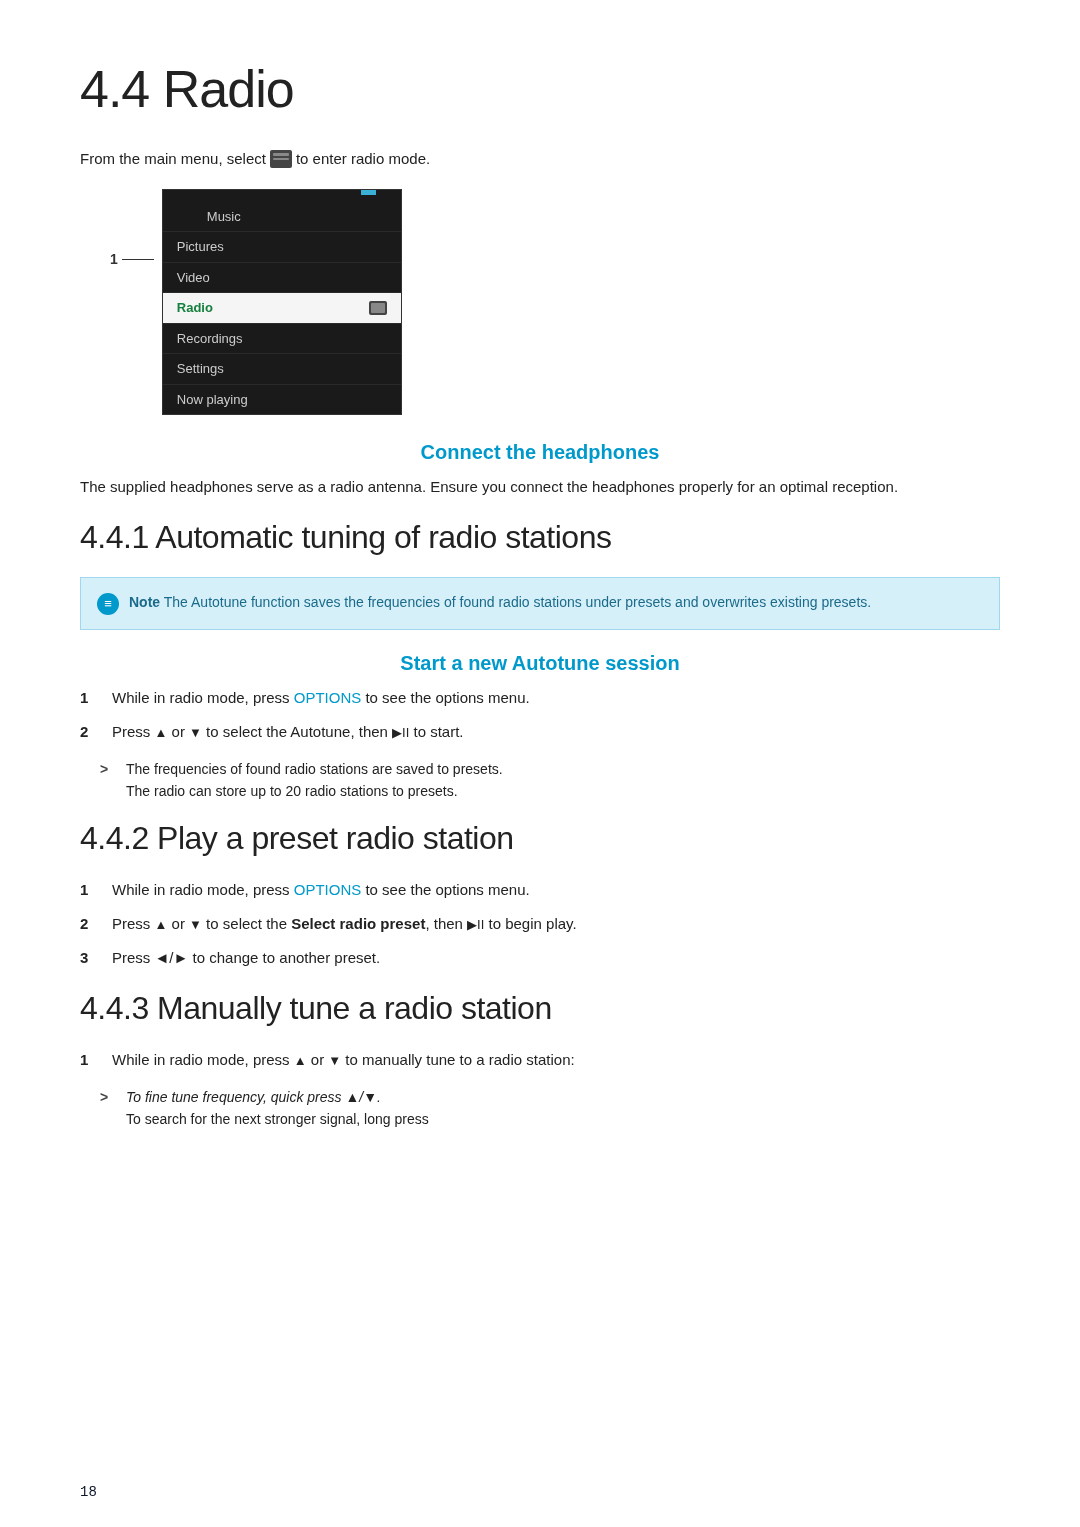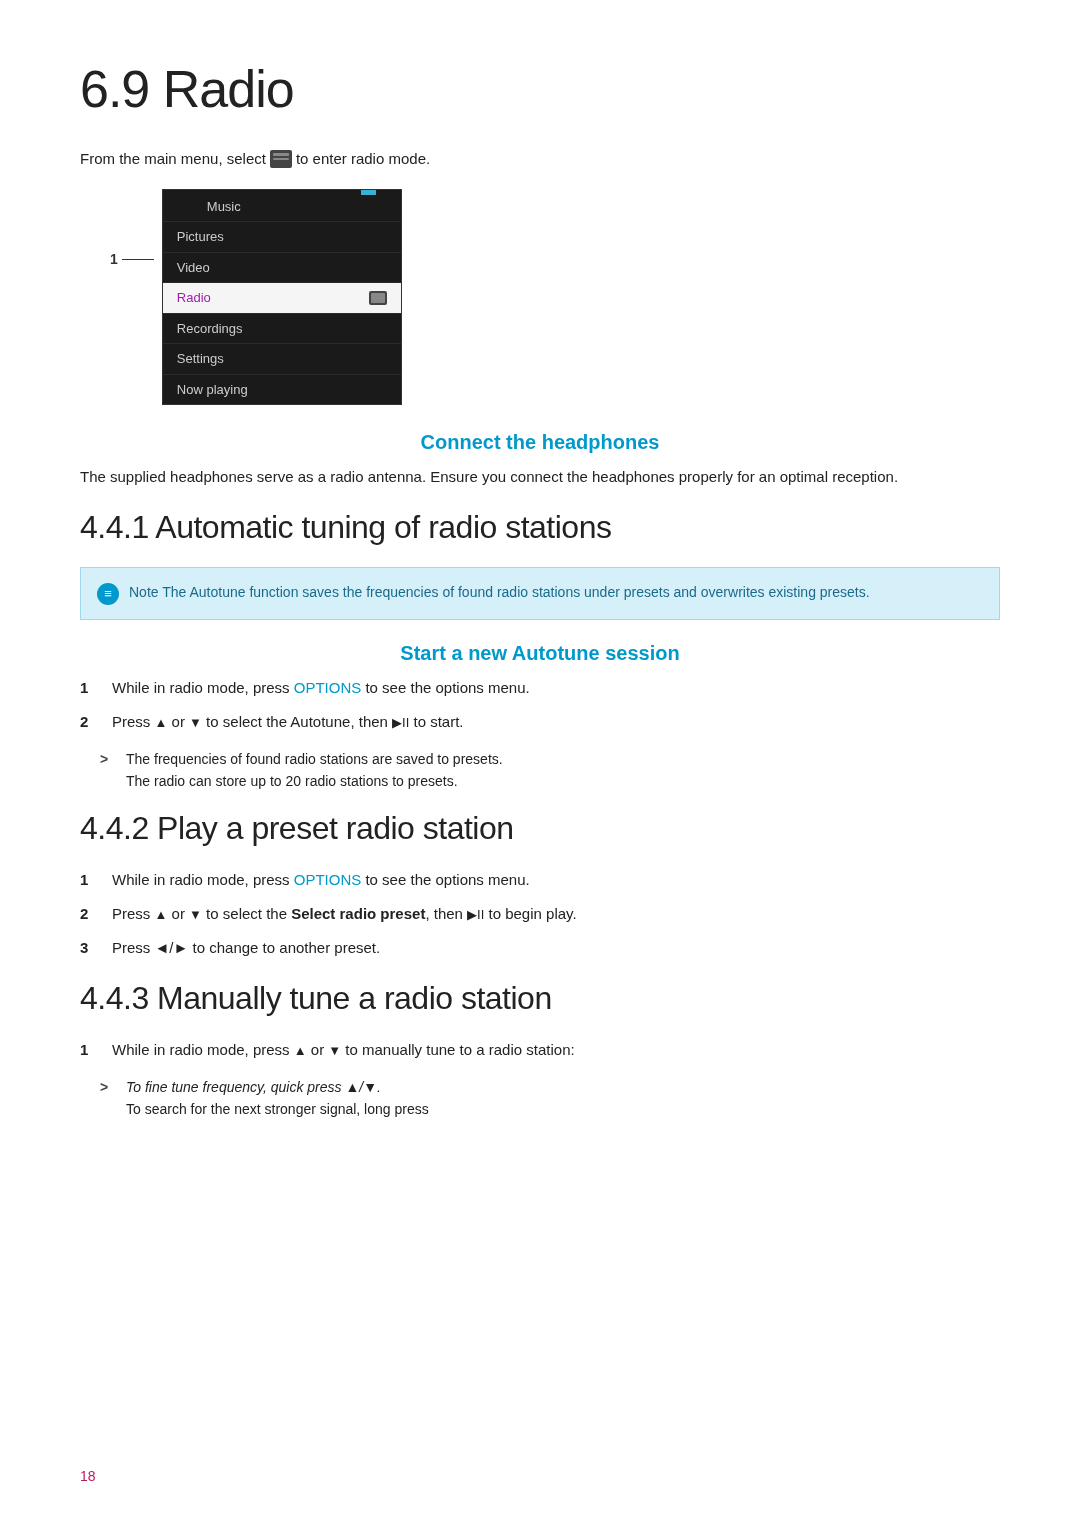--- a/index.html
+++ b/index.html
@@ -9,24 +9,25 @@
       color: #222222;
       font-size: 15px;
       line-height: 1.5;
       width: 1080px;
       min-height: 1527px;
       padding: 50px 80px 80px 80px;
     }
 
     .page-number {
       position: absolute;
-      bottom: 40px;
+      bottom: 24px;
       left: 80px;
       font-size: 14px;
-      color: #be185d;
+      color: #0f172a;
+      font-family: Liberation Mono, monospace;
     }
 
     h1.main-title {
       font-size: 52px;
       font-weight: 300;
       color: #222;
       margin-bottom: 20px;
       letter-spacing: -1px;
     }
 
@@ -58,22 +59,22 @@
       padding: 5px 14px;
       color: #ccc;
       border-bottom: 1px solid #2a2a2a;
       display: flex;
       align-items: center;
       justify-content: space-between;
     }
 
     .menu-item.active {
       background: #f5f5f5;
-      color: #a21caf;
-      font-weight: normal;
+      color: #15803d;
+      font-weight: bold;
     }
 
     .menu-item.active .radio-icon {
       display: inline-block;
       width: 18px;
       height: 14px;
       background: #444;
       border-radius: 2px;
       position: relative;
       margin-left: auto;
@@ -141,21 +142,21 @@
       font-weight: bold;
       flex-shrink: 0;
       margin-top: 1px;
     }
 
     .note-content {
       flex: 1;
     }
 
     .note-content strong {
-      font-weight: normal;
+      font-weight: bold;
     }
 
     
     .numbered-list {
       list-style: none;
       margin-bottom: 14px;
     }
 
     .numbered-list > li {
       display: flex;
@@ -239,41 +240,41 @@
       height: 100%;
       padding-top: 60px;
       margin-right: 4px;
     }
   </style>
 </head>
 <body>
 
 <div>
 
-  <h1 class="main-title">6.9  Radio</h1>
+  <h1 class="main-title">4.4  Radio</h1>
 
   <p class="intro-text">
     <span>From the main menu, select</span>
 
     <span style="display:inline-flex;align-items:center;justify-content:center;width:22px;height:18px;background:#444;border-radius:2px;vertical-align:middle;margin:0 4px;position:relative;">
       <span style="position:absolute;top:3px;left:3px;right:3px;height:3px;background:#888;border-radius:1px;"></span>
       <span style="position:absolute;top:8px;left:3px;right:3px;height:2px;background:#888;border-radius:1px;"></span>
     </span>
     <span>to enter radio mode.</span>
   </p>
 
   <div class="device-menu-container">
     <div class="device-wrapper">
       <div class="arrow-label-area">
         <span style="font-size:14px;color:#333;font-weight:bold;">1</span>
         <span style="display:inline-block;width:32px;height:1px;background:#333;vertical-align:middle;margin:0 4px;"></span>
       </div>
       <div class="device-menu">
         <div class="device-top-bar"></div>
-        <div class="menu-item" style="margin-top:2px;padding-left:44px;">
+        <div class="menu-item" style="margin-top:12px;padding-left:44px;">
           <span>Music</span>
         </div>
         <div class="menu-item">
           <span>Pictures</span>
         </div>
         <div class="menu-item">
           <span>Video</span>
         </div>
         <div class="menu-item active">
           <span>Radio</span>

